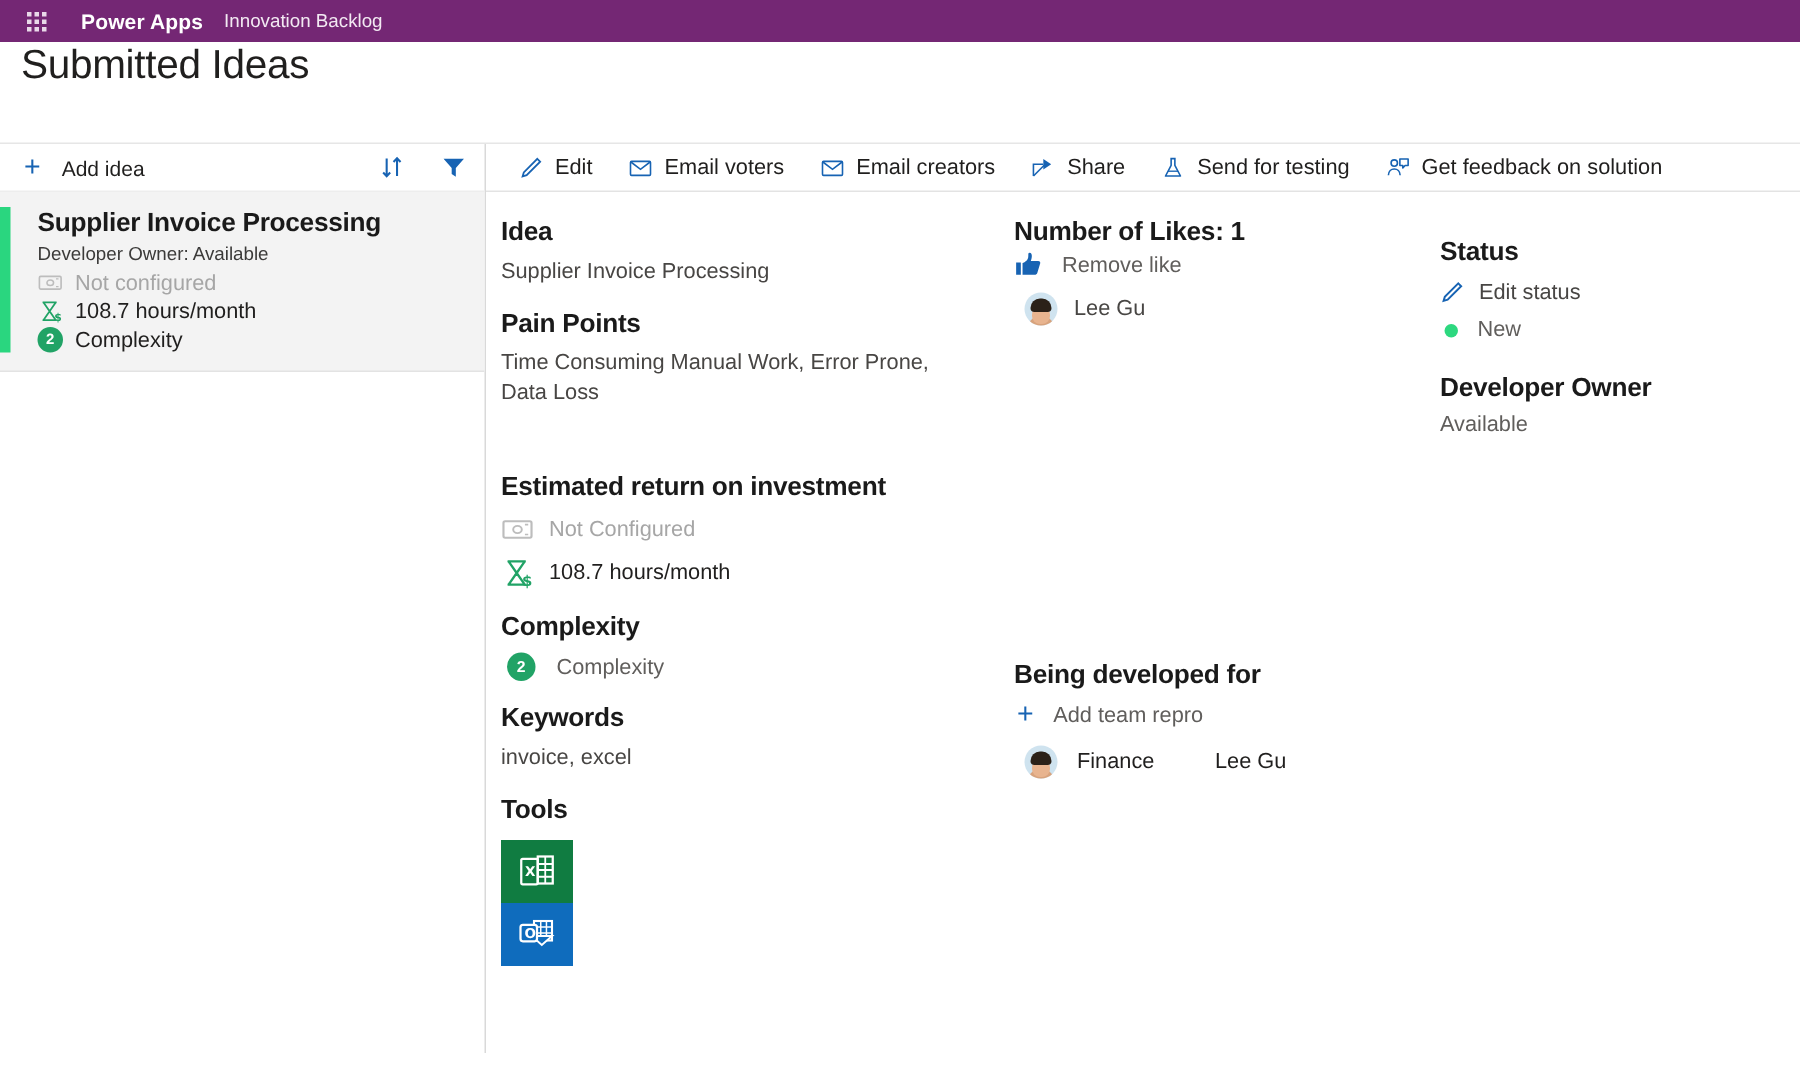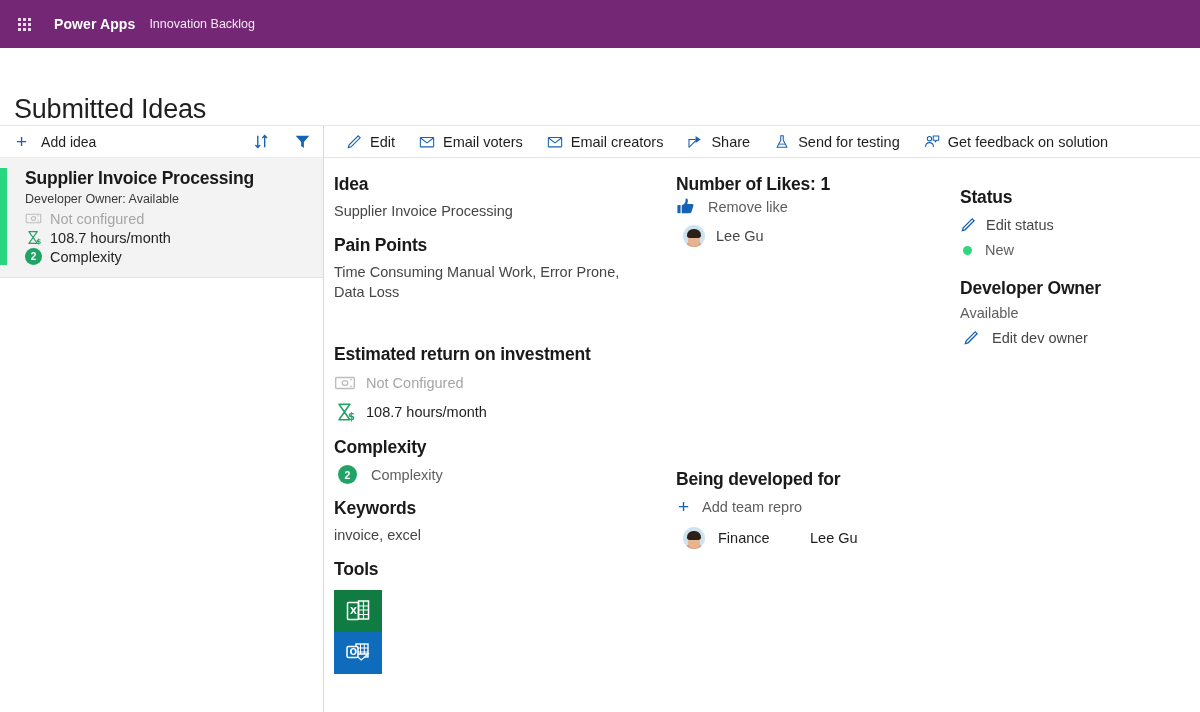--- a/index.html
+++ b/index.html
@@ -6,21 +6,21 @@
   html, body {
     width: 1200px; height: 712px;
     font-family: "Liberation Sans", sans-serif;
     background: #ffffff;
     overflow: hidden;
     color: #201f1e;
   }
 
   
   .topbar {
-    height: 48px; background: #742774;
+    height: 28px; background: #742774;
     display: flex; align-items: center; padding-left: 8px;
     color: #ffffff;
   }
   .waffle {
     width: 32px; height: 32px;
     display: flex; align-items: center; justify-content: center;
     cursor: pointer;
   }
   .waffle-grid {
     display: grid; grid-template-columns: repeat(3, 3px);
@@ -30,21 +30,21 @@
   .brand {
     font-size: 14px; font-weight: bold; margin-left: 14px; letter-spacing: .1px;
     cursor: pointer;
   }
   .appname {
     font-size: 12.5px; margin-left: 14px; color: #f3eaf3; cursor: pointer;
   }
 
   
   .pagetitle-wrap {
-    height: 78px; display: flex; align-items: flex-end;
+    height: 68px; display: flex; align-items: flex-start;
     padding-left: 14px; background: #fff;
     border-bottom: 1px solid #e6e6e6;
   }
   .pagetitle { font-size: 27px; font-weight: normal; color: #201f1e; letter-spacing: -.2px; }
 
   
   .body {
     display: flex; height: 606px; width: 1200px;
   }
 
@@ -404,23 +404,17 @@
           <span class="row-link" style="color:#484644">Edit status</span>
         </div>
         <div class="row-icon" style="gap:13px;margin-top:9px">
           <span class="status-dot"></span>
           <span class="status-txt">New</span>
         </div>
 
         <div style="height:20px"></div>
         <div class="likes-hdr">Developer Owner</div>
         <div class="devname">Available</div>
-        <div class="row-icon" style="gap:13px;margin-top:9px;padding-left:3px">
-          <svg width="16" height="16" viewBox="0 0 16 16">
-            <path d="M12.2 1.9 L14.1 3.8 L5.1 12.8 L2.4 13.6 L3.2 10.9 Z" fill="none" stroke="#1763b3" stroke-width="1.3"></path>
-          </svg>
-          <span class="row-link" style="color:#484644">Edit dev owner</span>
-        </div>
       </div>
 
     </div>
   </div>
 </div>
 
 </body></html>

